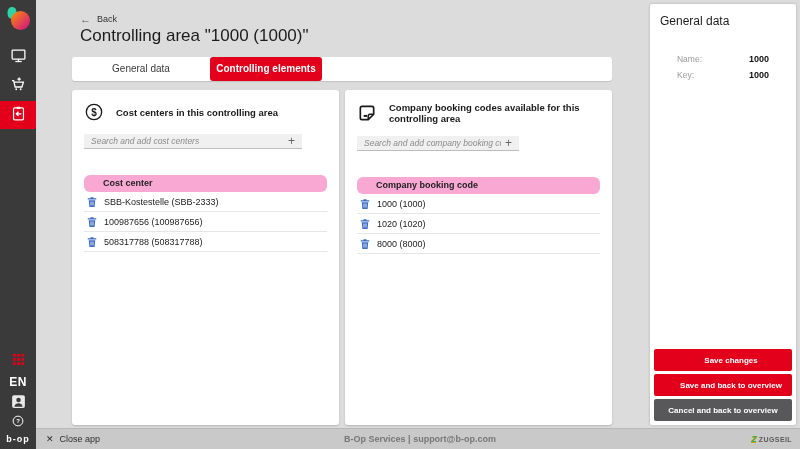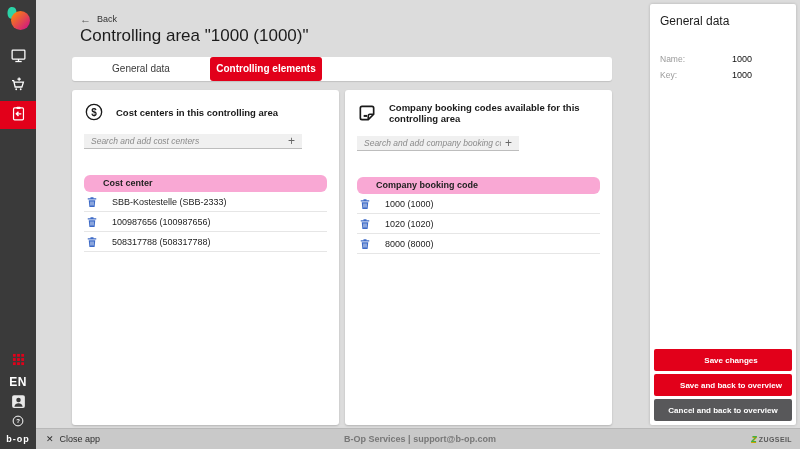--- a/index.html
+++ b/index.html
@@ -43,32 +43,32 @@
   .panel--cost .search { width:218px; }
   .panel--booking .search { width:162px; }
   .search input { flex:1; border:0; background:transparent; font-size:8.5px; font-style:italic;
     color:#555; outline:none; font-family:inherit; min-width:0; }
   .search input::placeholder { color:#8a8a8a; }
   .plus-btn { border:0; background:none; color:#666; font-size:12px; line-height:12px;
     padding:0 0 0 4px; cursor:pointer; }
 
   .thead { height:17px; background:#f9a8d4; font-size:9px; font-weight:bold; color:#222;
     line-height:17px; padding-left:19px;border-radius:6px; }
-  .trow { height:20px; display:flex; align-items:center; border-bottom:1px solid #e6e6e6;gap:8px; }
+  .trow { height:20px; display:flex; align-items:center; border-bottom:1px solid #e6e6e6; }
   .trash-btn { width:12px; height:14px; margin:0 6px 0 2px; border:0; background:none;
     padding:0; cursor:pointer; flex:0 0 auto; }
   .rtext { font-size:9px; color:#222; }
 
   
   .detail-card { position:absolute; left:650px; top:4px; width:146px; height:421px; background:#fff;
     border-radius:2px; box-shadow:0 0 3px rgba(0,0,0,.2); padding:10px; }
   .detail-card h2 { font-size:12px; font-weight:400; color:#1c1c1c; margin-bottom:26px; }
-  .field { display:flex; margin-bottom:6px; align-items:baseline; }
+  .field { display:flex; margin-bottom:6px; align-items:baseline;justify-content:center; }
   .fl { width:72px; font-size:8.5px; color:#9a9a9a; }
-  .fv { font-size:9px; font-weight:normal; color:#111; }
+  .fv { font-size:9px; font-weight:bold; color:#111; }
   .card-buttons { position:absolute; left:4px; right:4px; bottom:4px; }
   .btn { display:block; width:100%; height:22px; border:0; border-radius:2px; color:#fff;
     font-size:8px; font-weight:bold; margin-top:3px; cursor:pointer; font-family:inherit; }
   .btn.red { background:#e2001a;padding-left:16px; }
   .btn.gray { background:#58585a; }
 
   
   .footer { position:absolute; left:36px; right:0; bottom:0; height:21px; background:#c9c9c9;
     border-top:1px solid #b8b8b8; display:flex; align-items:center; }
   .close-app { display:flex; align-items:center; gap:6px; margin-left:10px; background:none;

